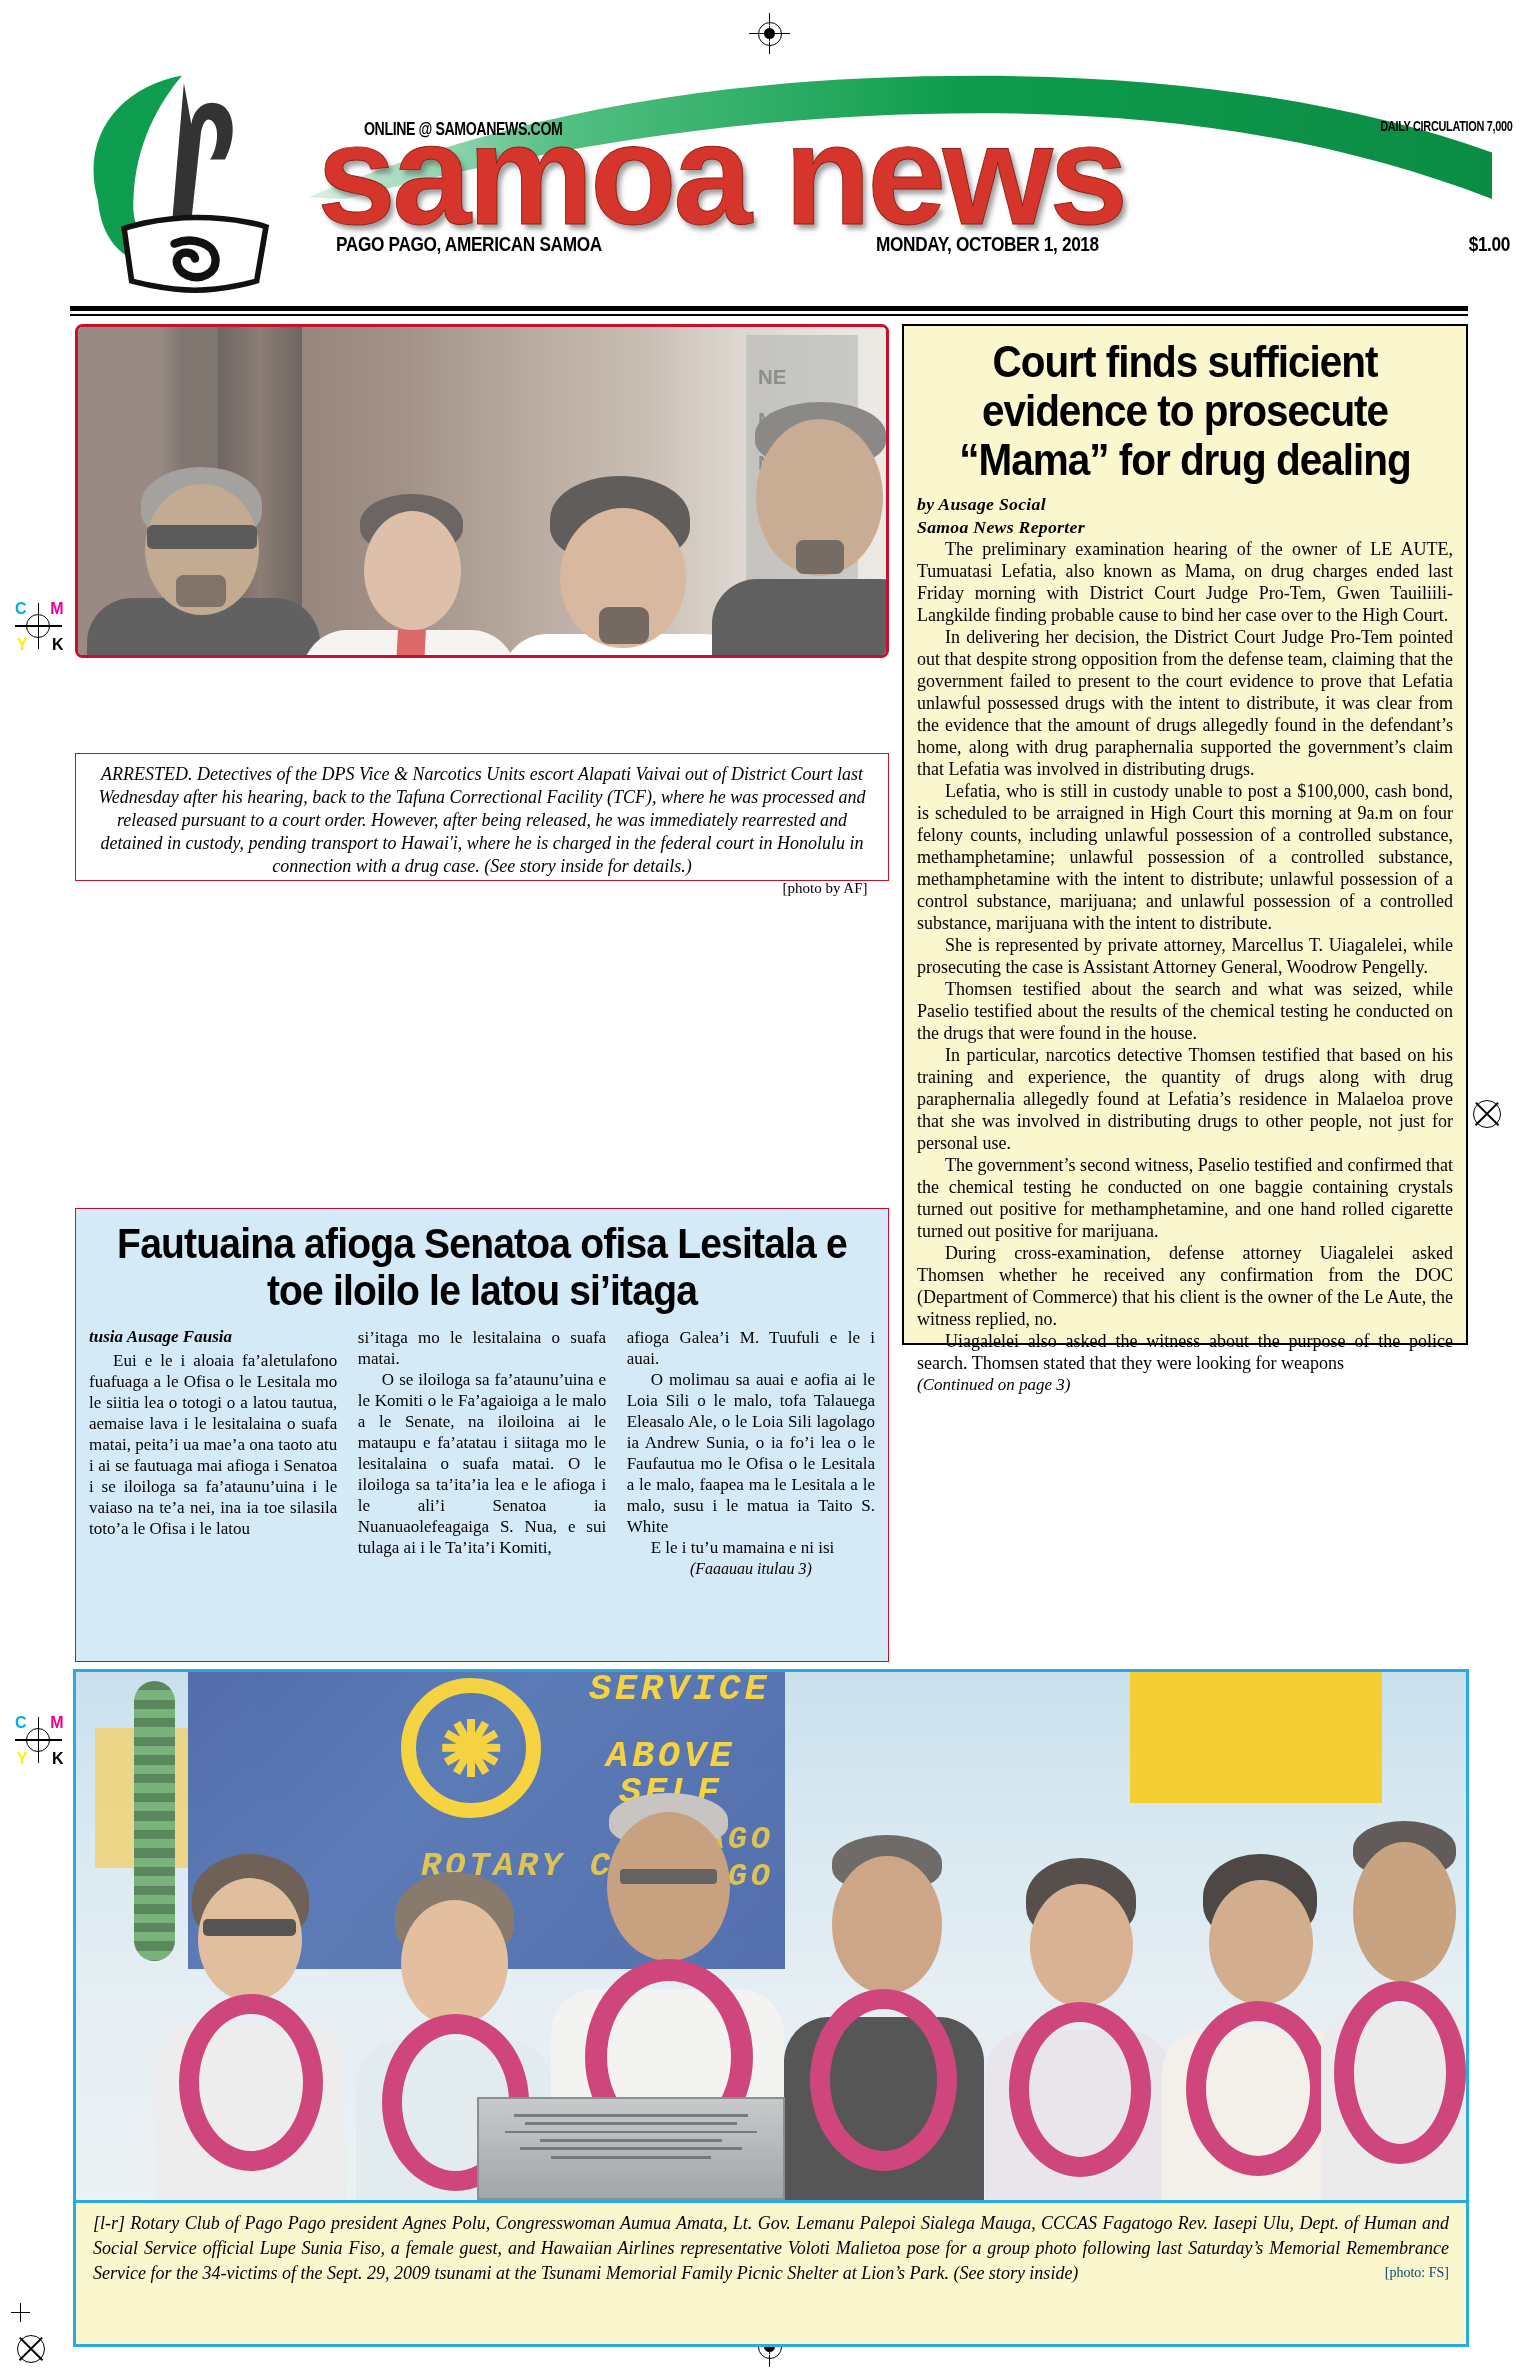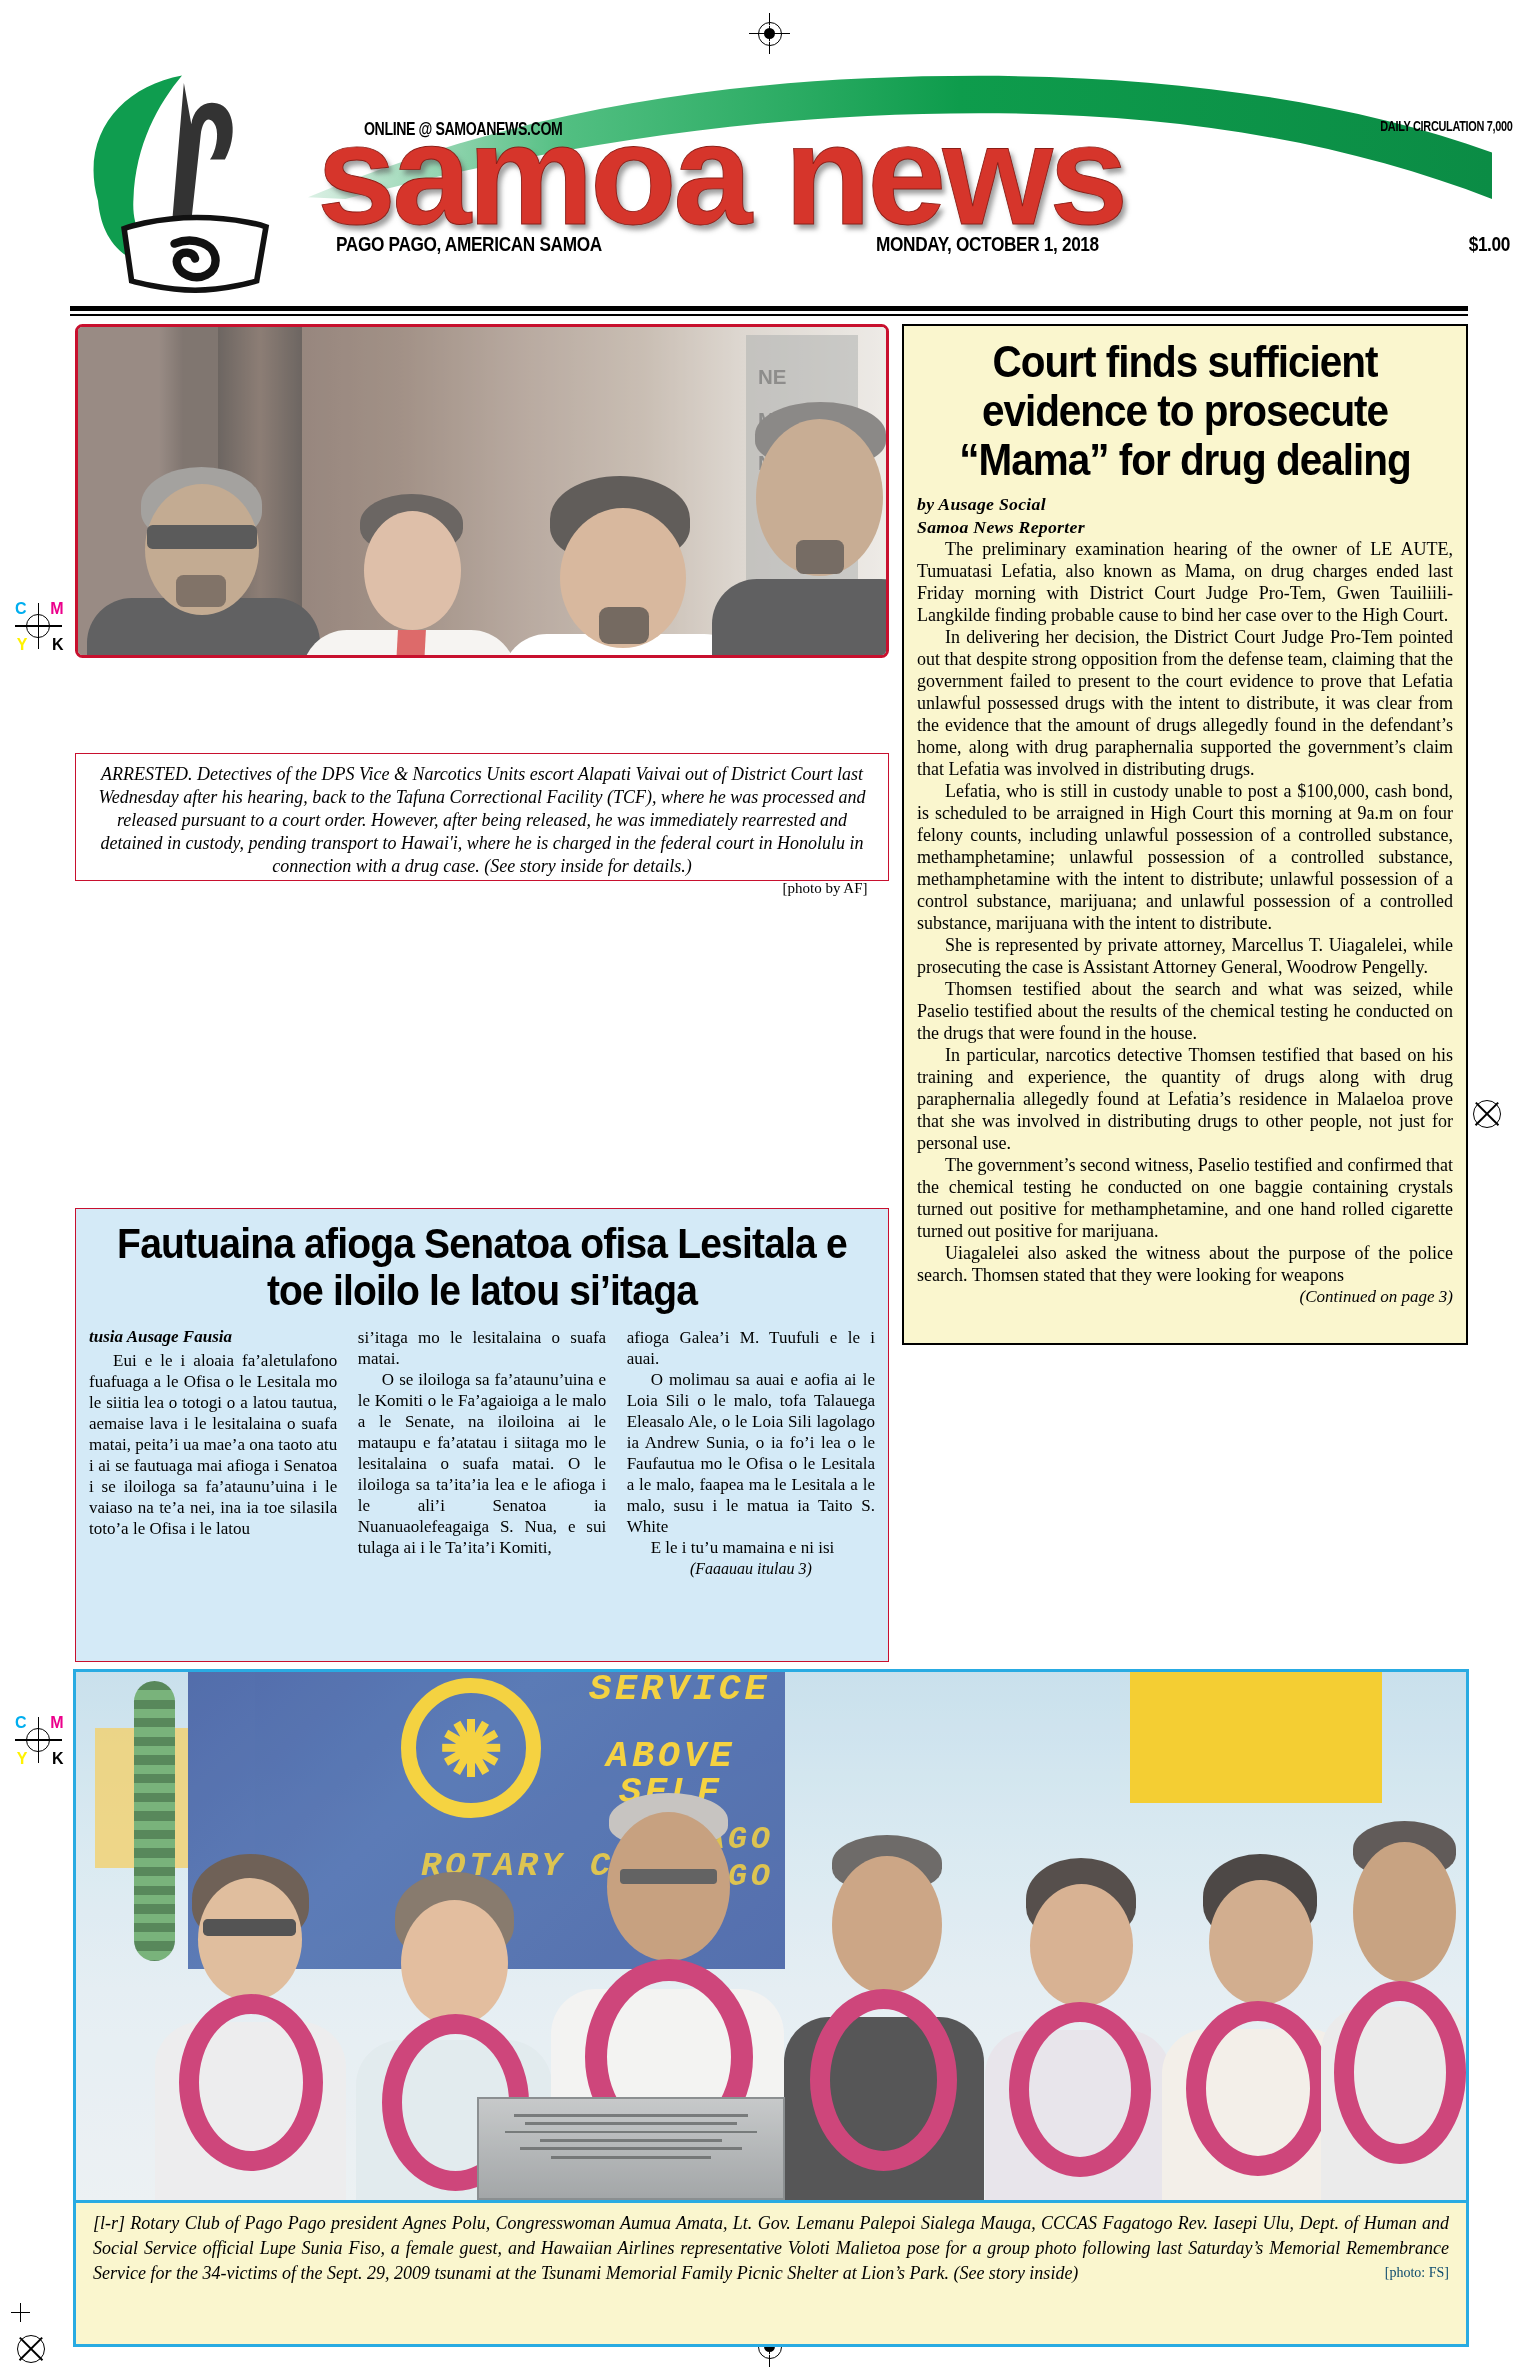--- a/index.html
+++ b/index.html
@@ -197,21 +197,21 @@
     letter-spacing: 0.3px;
   }
   .lead-body p {
     font-family: "Liberation Serif", serif;
     font-size: 18px; line-height: 22px;
     text-align: justify; text-indent: 28px;
     color: #000;
   }
   .contd {
     font-family: "Liberation Serif", serif;
-    font-style: italic; font-size: 17px; text-align: right; margin-top: 0.9px;
+    font-style: italic; font-size: 17px; text-align: left; margin-top: 0.9px;
   }
 
   
   .sam-box {
     position: absolute; left: 75px; top: 1208px; width: 814px; height: 454px;
     background: #D4EAF7; border: 1.9px solid #C8102E;
     padding: 11.2px 13px 5.6px 13px;
   }
   .sam-headline {
     font-family: "Liberation Sans", sans-serif;
@@ -450,20 +450,21 @@
     <div>Samoa News Reporter</div>
   </div>
   <div class="lead-body">
     <p>The preliminary examination hearing of the owner of LE AUTE, Tumuatasi Lefatia, also known as Mama, on drug charges ended last Friday morning with District Court Judge Pro-Tem, Gwen Tauiliili-Langkilde finding probable cause to bind her case over to the High Court.</p>
     <p>In delivering her decision, the District Court Judge Pro-Tem pointed out that despite strong opposition from the defense team, claiming that the government failed to present to the court evidence to prove that Lefatia unlawful possessed drugs with the intent to distribute, it was clear from the evidence that the amount of drugs allegedly found in the defendant’s home, along with drug paraphernalia supported the government’s claim that Lefatia was involved in distributing drugs.</p>
     <p>Lefatia, who is still in custody unable to post a $100,000, cash bond, is scheduled to be arraigned in High Court this morning at 9a.m on four felony counts, including unlawful possession of a controlled substance, methamphetamine; unlawful possession of a controlled substance, methamphetamine with the intent to distribute; unlawful possession of a control substance, marijuana; and unlawful possession of a controlled substance, marijuana with the intent to distribute.</p>
     <p>She is represented by private attorney, Marcellus T. Uiagalelei, while prosecuting the case is Assistant Attorney General, Woodrow Pengelly.</p>
     <p>Thomsen testified about the search and what was seized, while Paselio testified about the results of the chemical testing he conducted on the drugs that were found in the house.</p>
     <p>In particular, narcotics detective Thomsen testified that based on his training and experience, the quantity of drugs along with drug paraphernalia allegedly found at Lefatia’s residence in Malaeloa prove that she was involved in distributing drugs to other people, not just for personal use.</p>
     <p>The government’s second witness, Paselio testified and confirmed that the chemical testing he conducted on one baggie containing crystals turned out positive for methamphetamine, and one hand rolled cigarette turned out positive for marijuana.</p>
+    <p>During cross-examination, defense attorney Uiagalelei asked Thomsen whether he received any confirmation from the DOC (Department of Commerce) that his client is the owner of the Le Aute, the witness replied, no.</p>
     <p>Uiagalelei also asked the witness about the purpose of the police search. Thomsen stated that they were looking for weapons</p>
   </div>
   <div class="contd">(Continued on page 3)</div>
 </div>
 
 <div class="sam-box">
   <div class="sam-headline">Fautuaina afioga Senatoa ofisa Lesitala e toe iloilo le latou si’itaga</div>
   <div class="sam-cols">
     <div class="sam-col">
       <div class="sam-byline">tusia Ausage Fausia</div>

